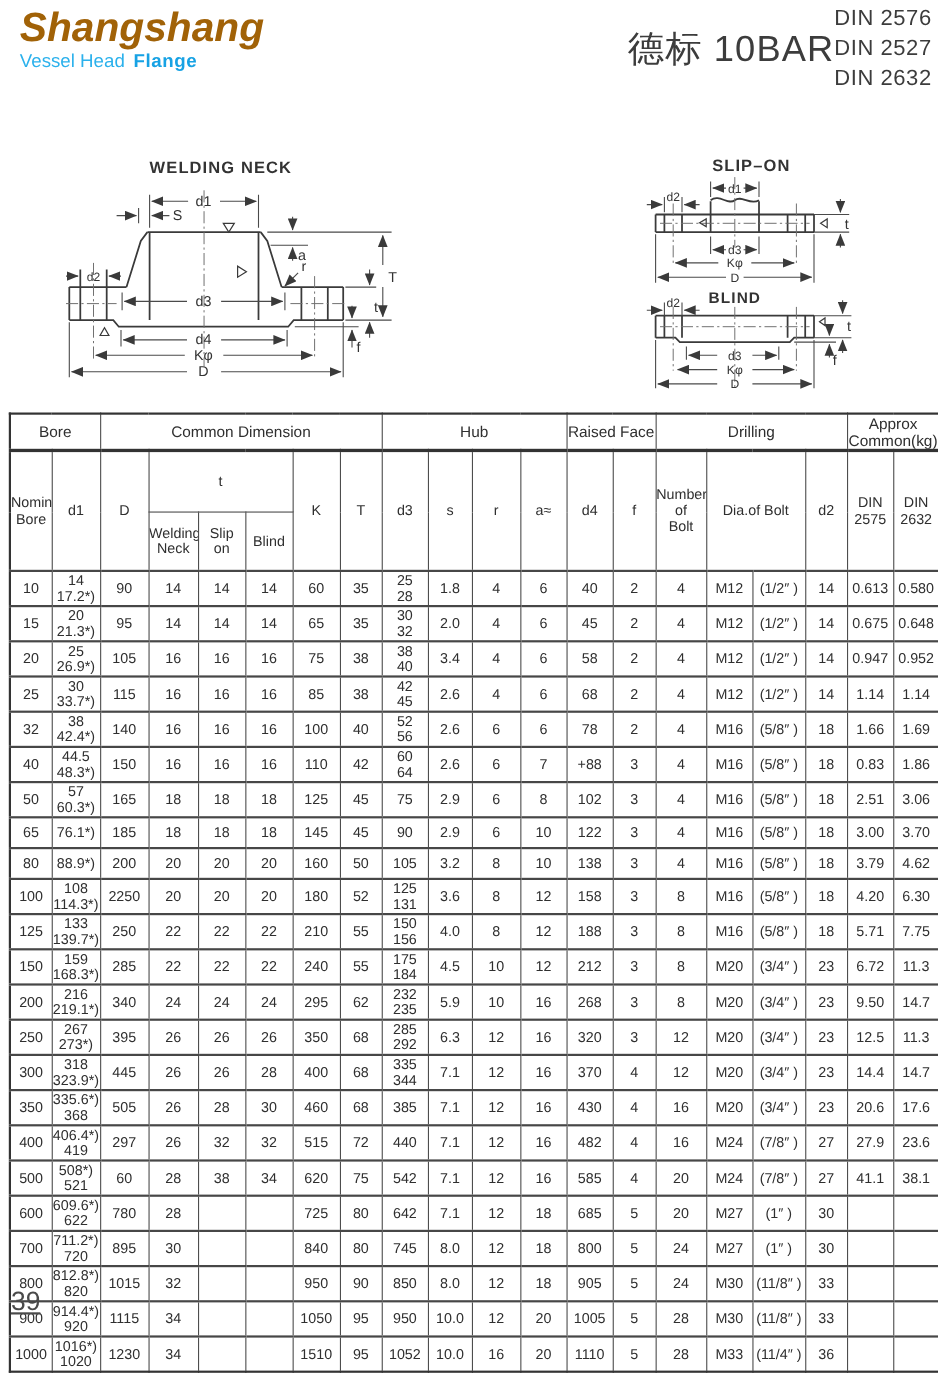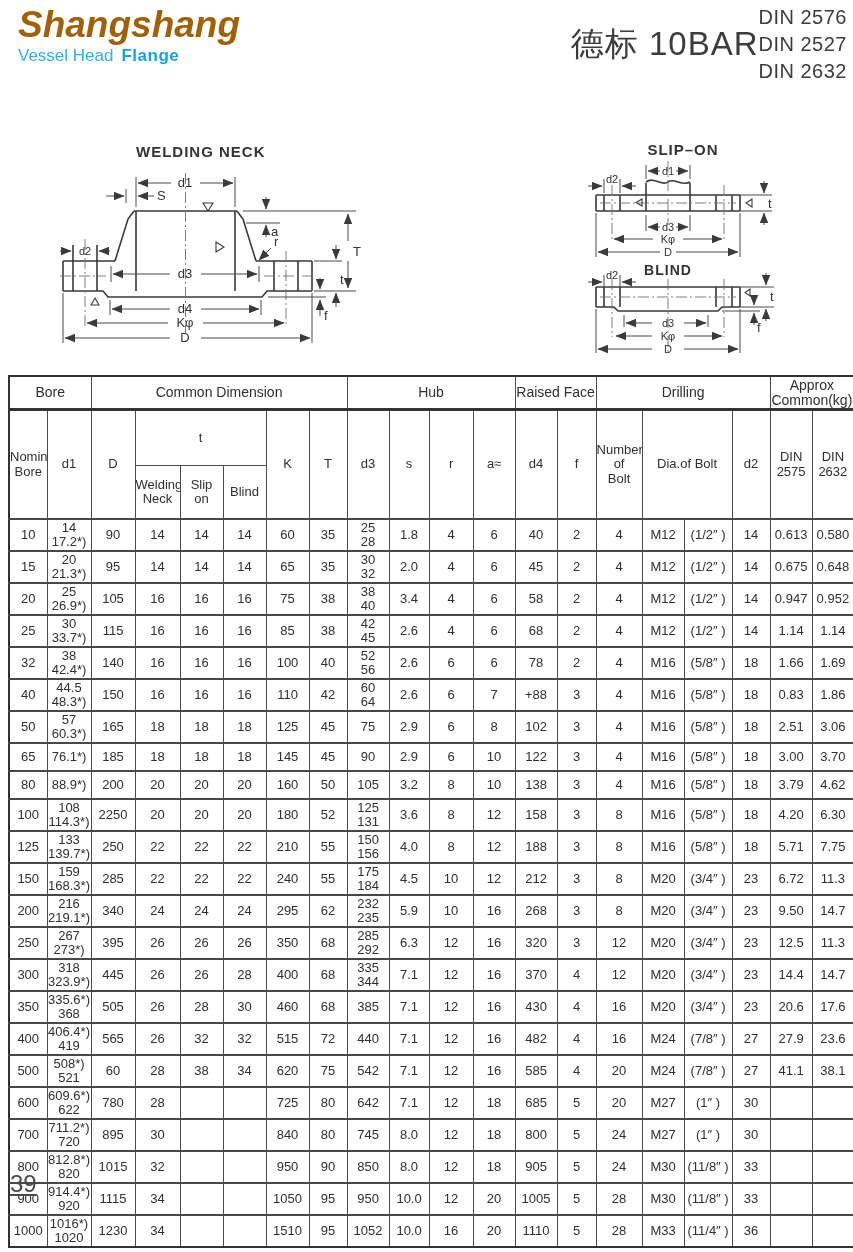--- a/index.html
+++ b/index.html
@@ -703,21 +703,21 @@
           <td>M20</td>
           <td class="f12">(3/4″ )</td>
           <td>23</td>
           <td>20.6</td>
           <td>17.6</td>
         </tr>
         <tr>
           <td>400</td>
           <td>406.4*)
 419</td>
-          <td>565</td>
+          <td>297</td>
           <td>26</td>
           <td>32</td>
           <td>32</td>
           <td>515</td>
           <td>72</td>
           <td>440</td>
           <td>7.1</td>
           <td>12</td>
           <td>16</td>
           <td>482</td>

